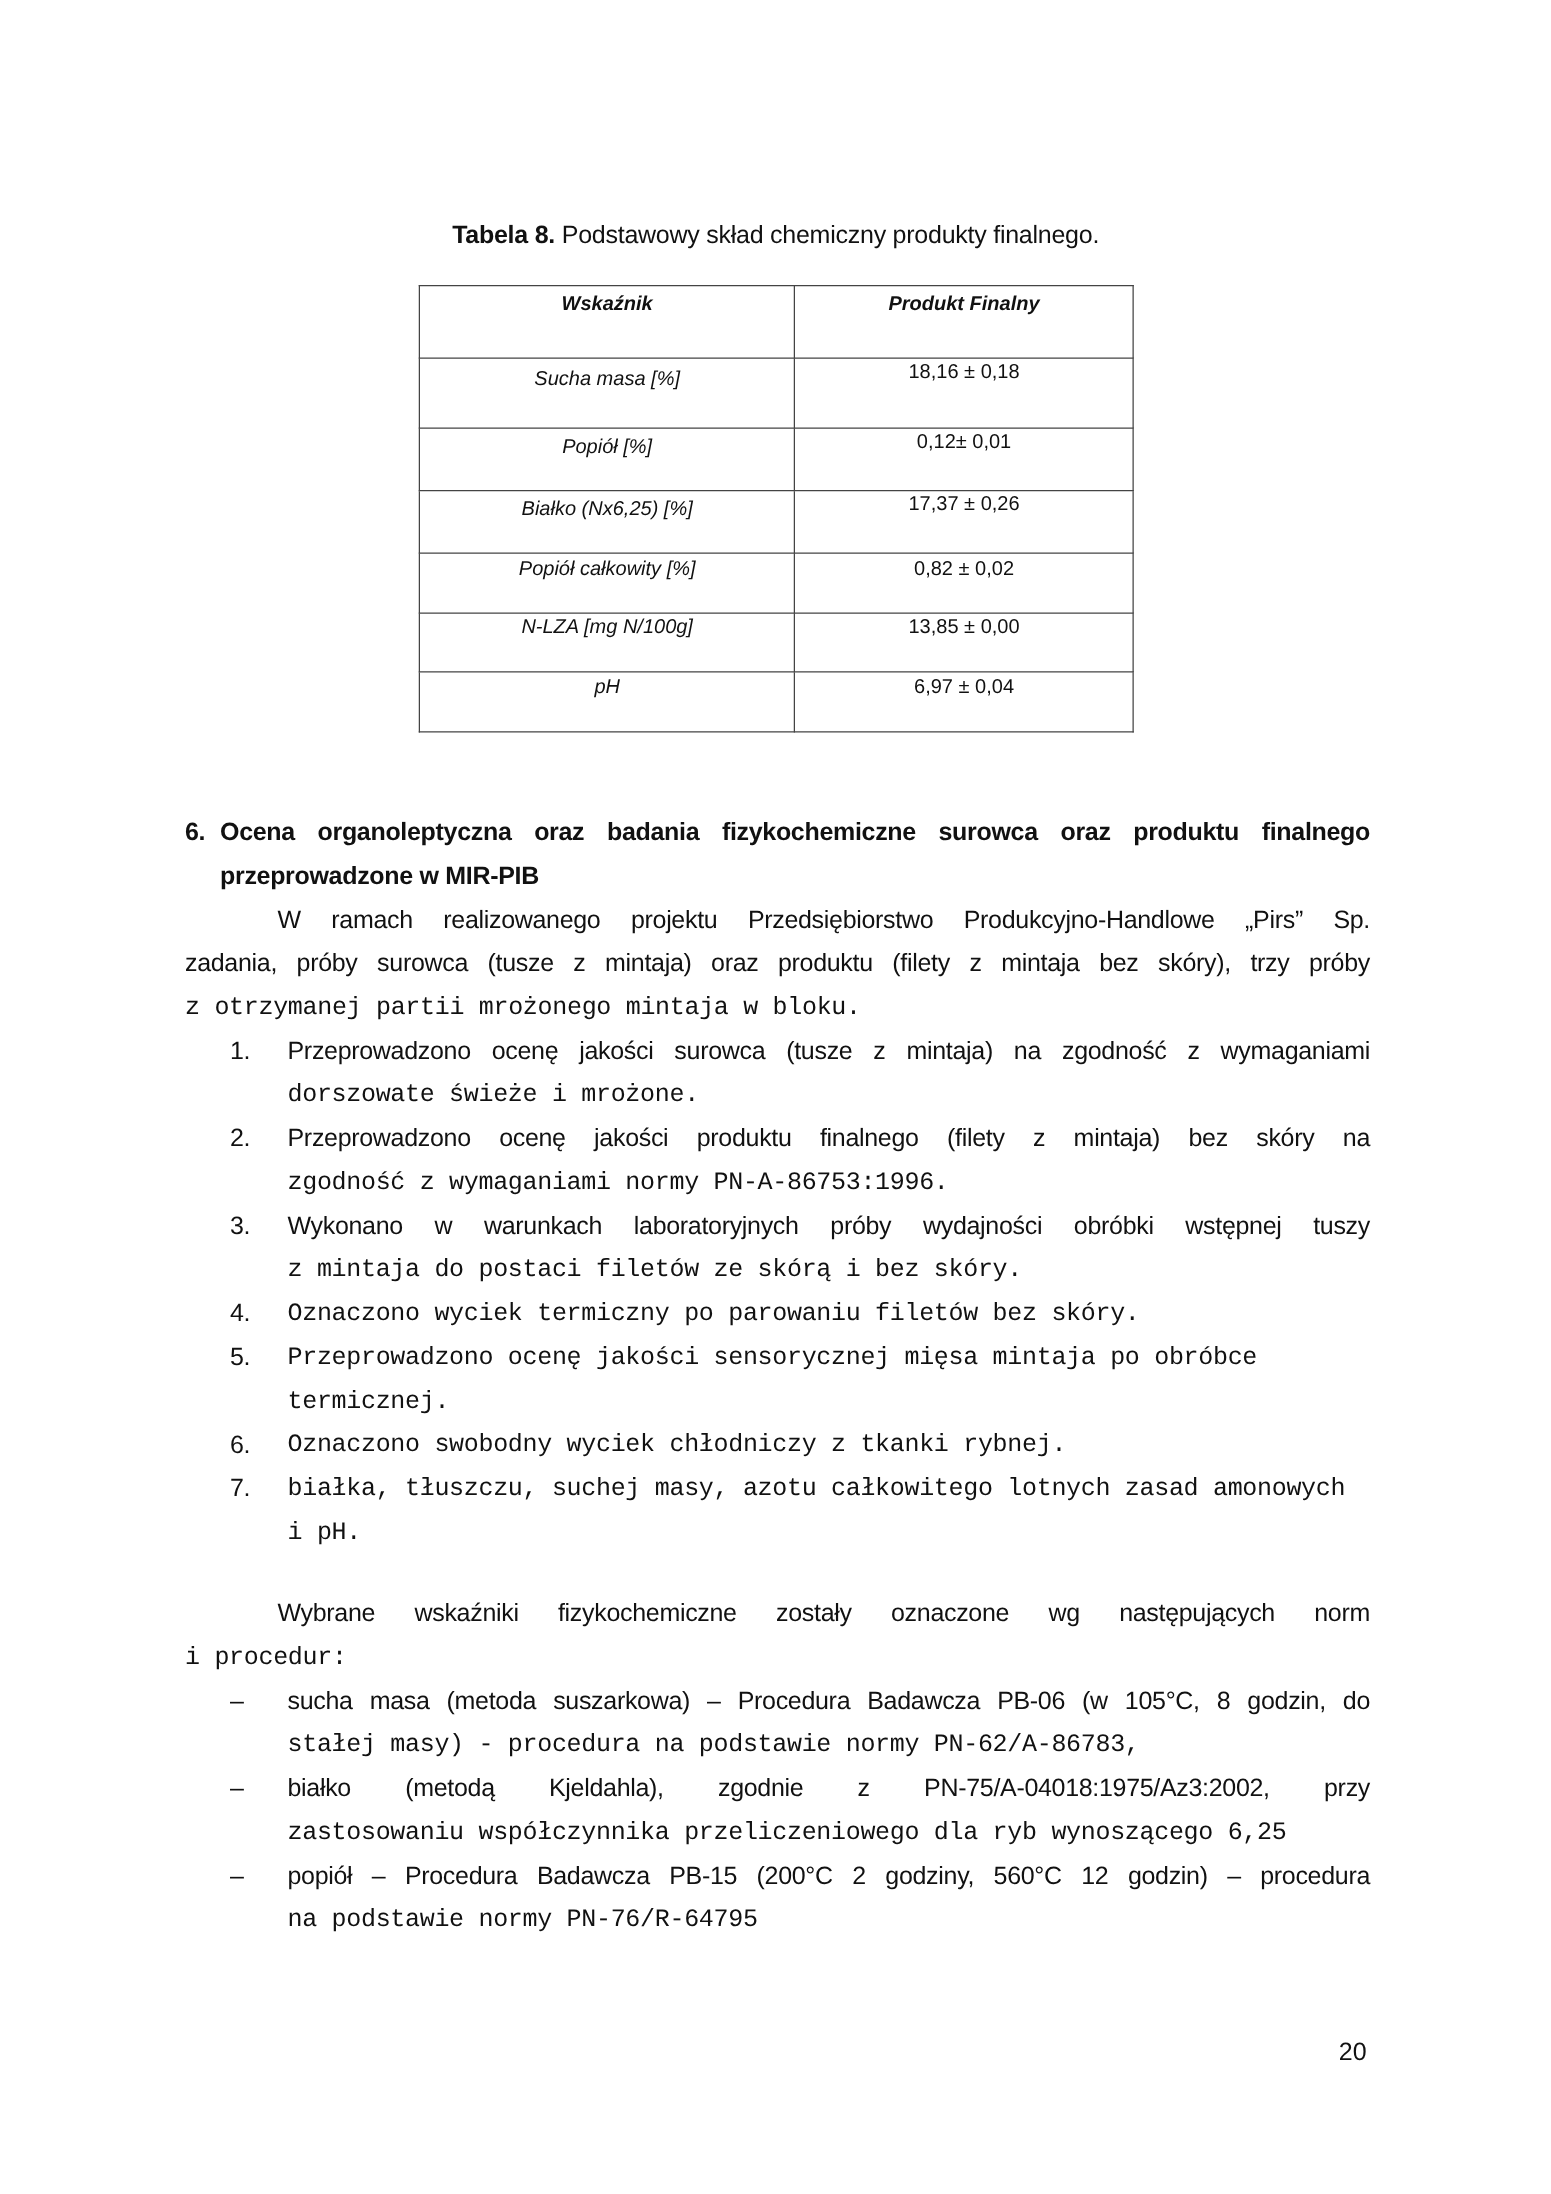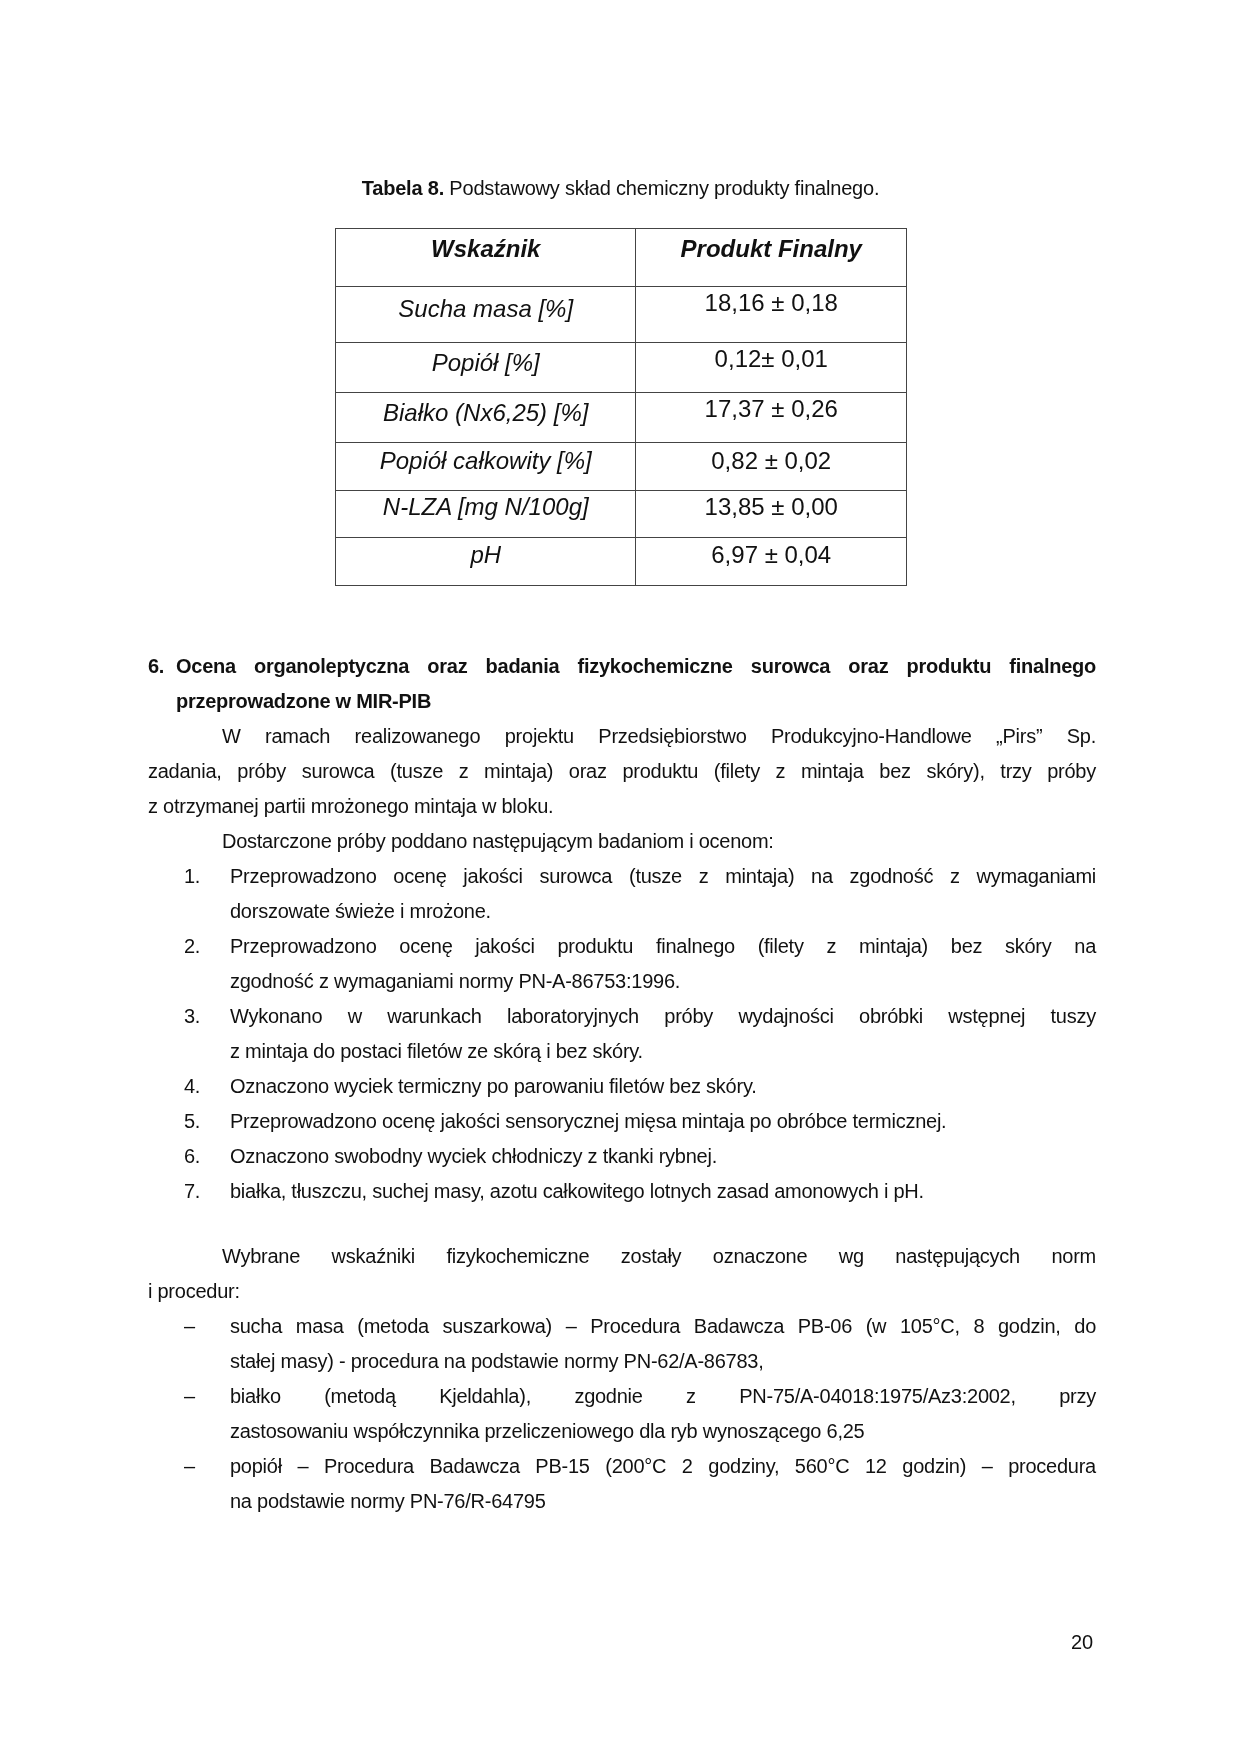--- a/index.html
+++ b/index.html
@@ -3,31 +3,31 @@
 <meta charset="utf-8">
 <style>
   html, body { margin:0; padding:0; background:#ffffff; }
   body { width:1241px; height:1755px; position:relative; overflow:hidden;
          font-family:"Liberation Sans", sans-serif; color:#111; }
   .page { position:absolute; left:0; top:0; width:1241px; height:1755px;margin-top:29px; }
   .caption { position:absolute; top:148px; left:0; width:1241px; text-align:center;
              font-size:20px; letter-spacing:-0.2px; }
   .caption b { font-weight:bold; }
   table.t { position:absolute; left:335px; top:199px; border-collapse:collapse;
-            width:572px; font-size:24px; }
+            width:572px; font-size:16px; }
   table.t td, table.t th { border:1.5px solid #444; text-align:center; vertical-align:top;
             padding:0; }
   table.t th { font-style:italic; font-weight:bold; height:51px; padding-top:6px; }
   table.t td.k { font-style:italic; }
   table.t col.c1 { width:301px; }
   table.t col.c2 { width:271px; }
   .body { position:absolute; left:148px; width:948px; font-size:20px; line-height:35px; letter-spacing:-0.25px; }
   .heading { font-weight:bold; }
   .just { text-align:justify; text-align-last:justify; }
-  .last { text-align:left; }
+  .last { text-align:left;font-family:Liberation Mono, monospace; }
   .row { display:flex; }
   .num { width:46px; flex:none; text-align:left; padding-left:36px; }
   .item-text { flex:1; }
   .pgnum { position:absolute; left:1071px; top:1602px; font-size:20px; }
   p { margin:0; }
 </style>
 </head>
 <body>
 
 <div class="page">
@@ -79,21 +79,20 @@
         <span style="width:28px;flex:none">6.</span>
         <span class="just" style="flex:1">Ocena organoleptyczna oraz badania fizykochemiczne surowca oraz produktu finalnego</span>
       </div>
       <div style="padding-left:28px">przeprowadzone w MIR-PIB</div>
     </div>
 
     <p class="just" style="padding-left:74px">W ramach realizowanego projektu Przedsiębiorstwo Produkcyjno-Handlowe „Pirs” Sp.</p>
     <p class="just">zadania, próby surowca (tusze z mintaja) oraz produktu (filety z mintaja bez skóry), trzy próby</p>
     <p class="last">z otrzymanej partii mrożonego mintaja w bloku.</p>
 
-    <p style="padding-left:74px">Dostarczone próby poddano następującym badaniom i ocenom:</p>
 
     <div>
       <div class="row">
         <span class="num">1.</span>
         <div class="item-text">
           <p class="just">Przeprowadzono ocenę jakości surowca (tusze z mintaja) na zgodność z wymaganiami</p>
           <p class="last">dorszowate świeże i mrożone.</p>
         </div>
       </div>
       <div class="row">

